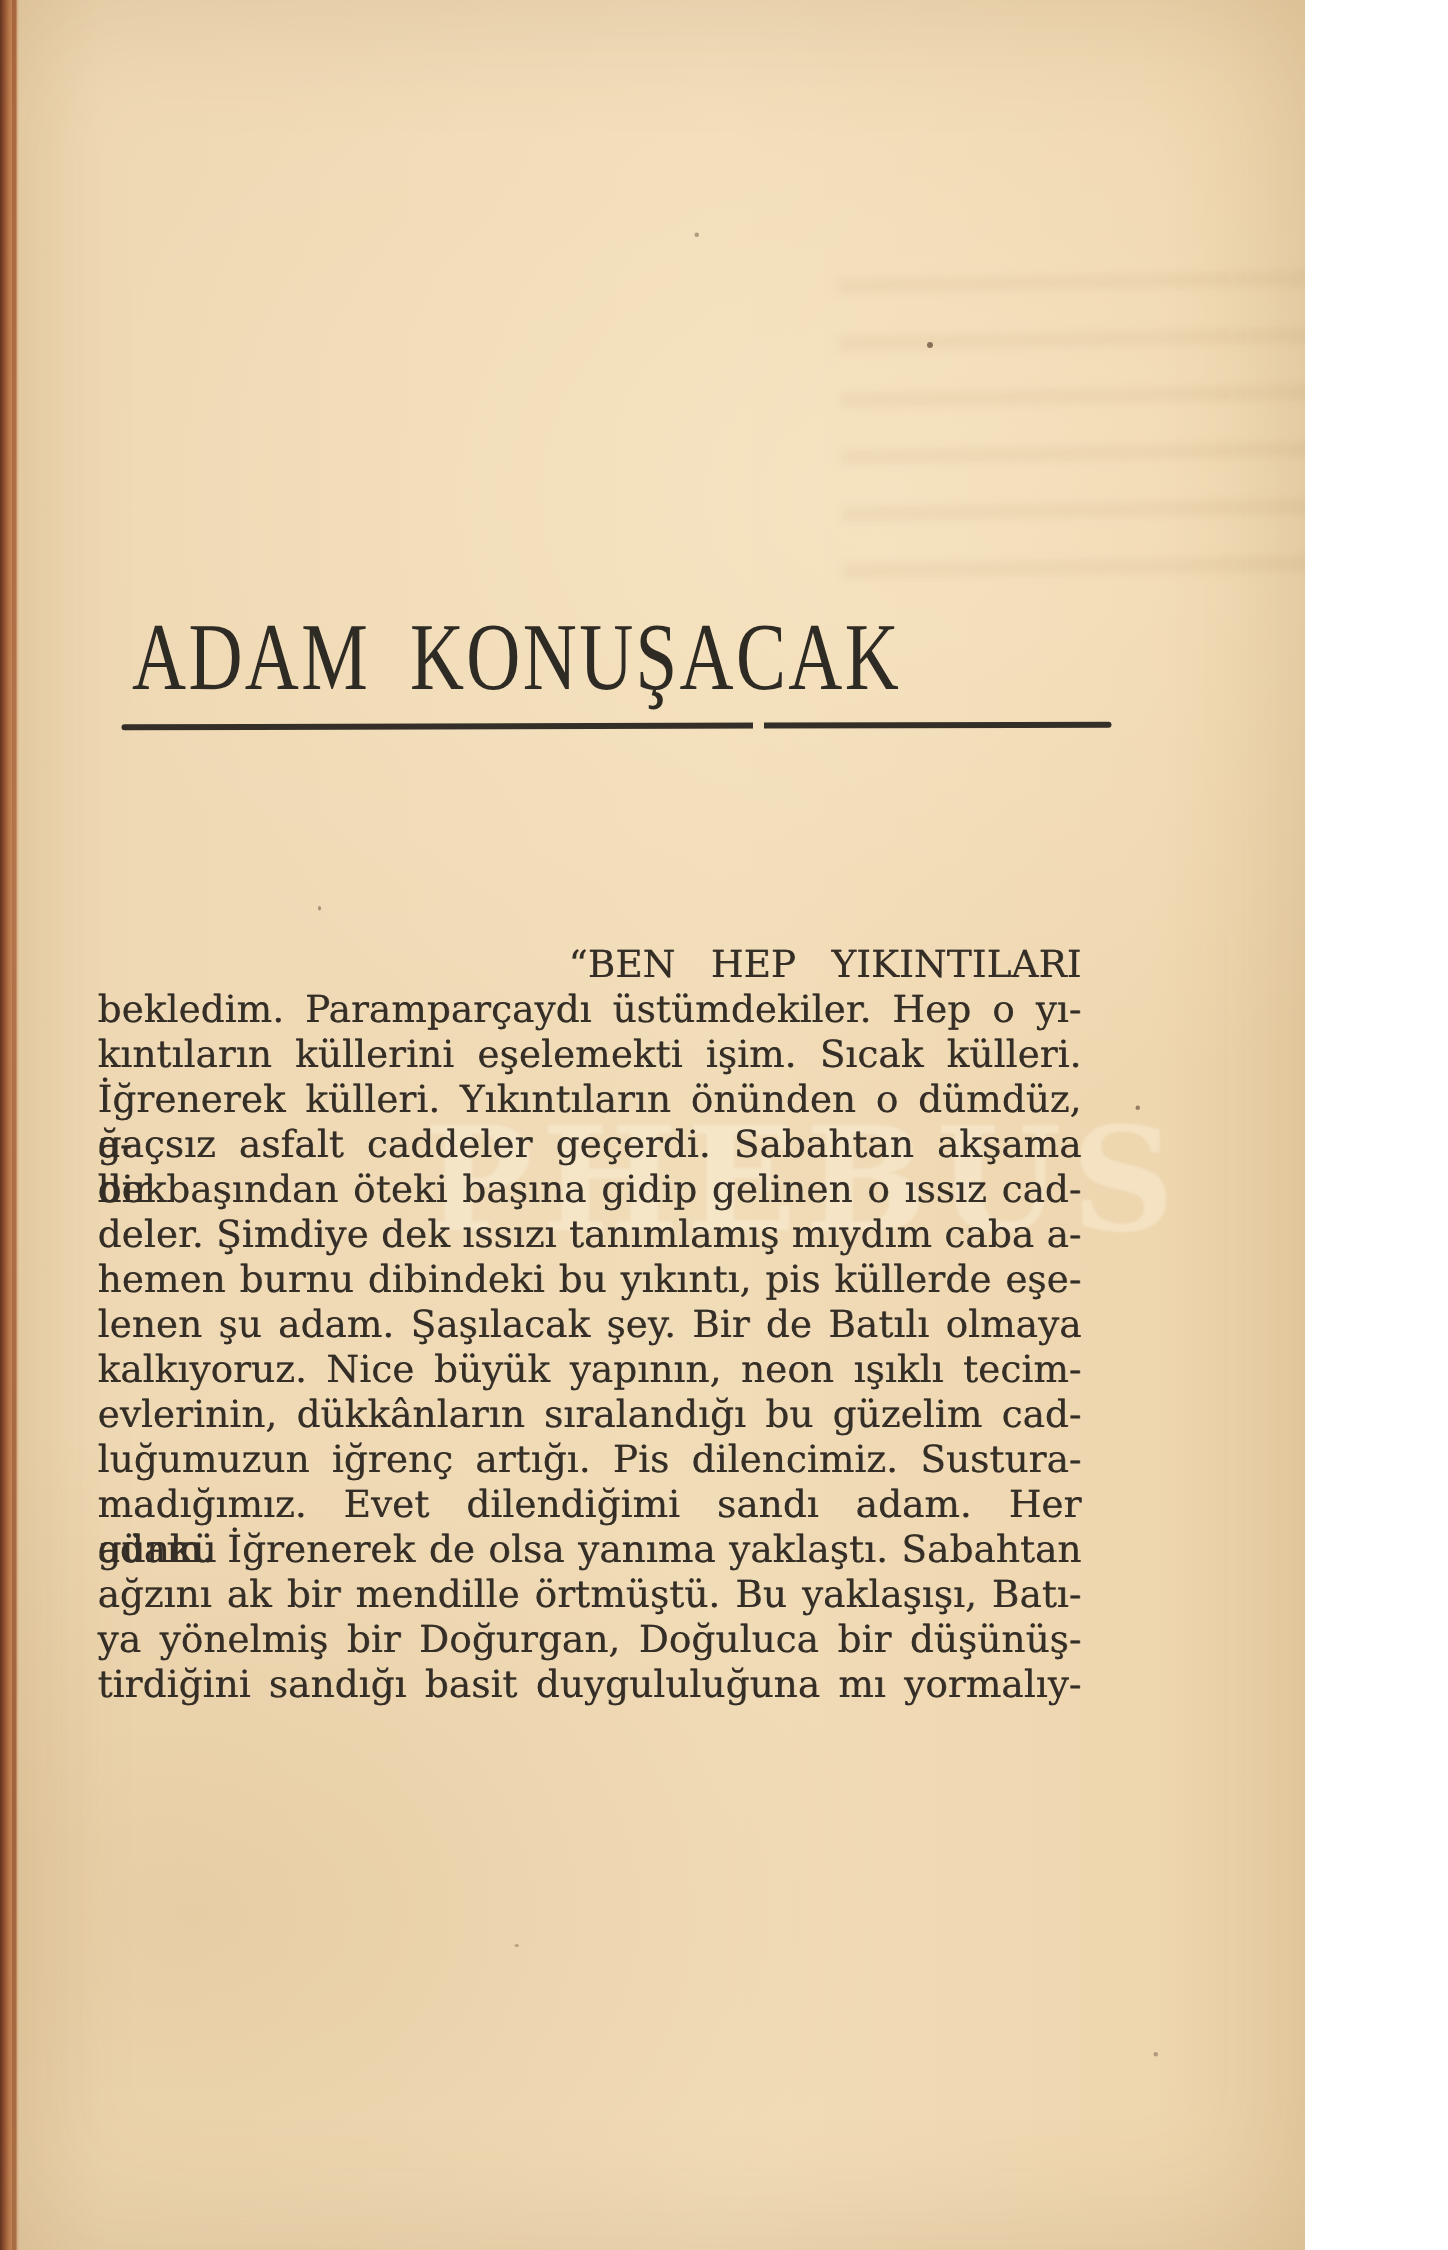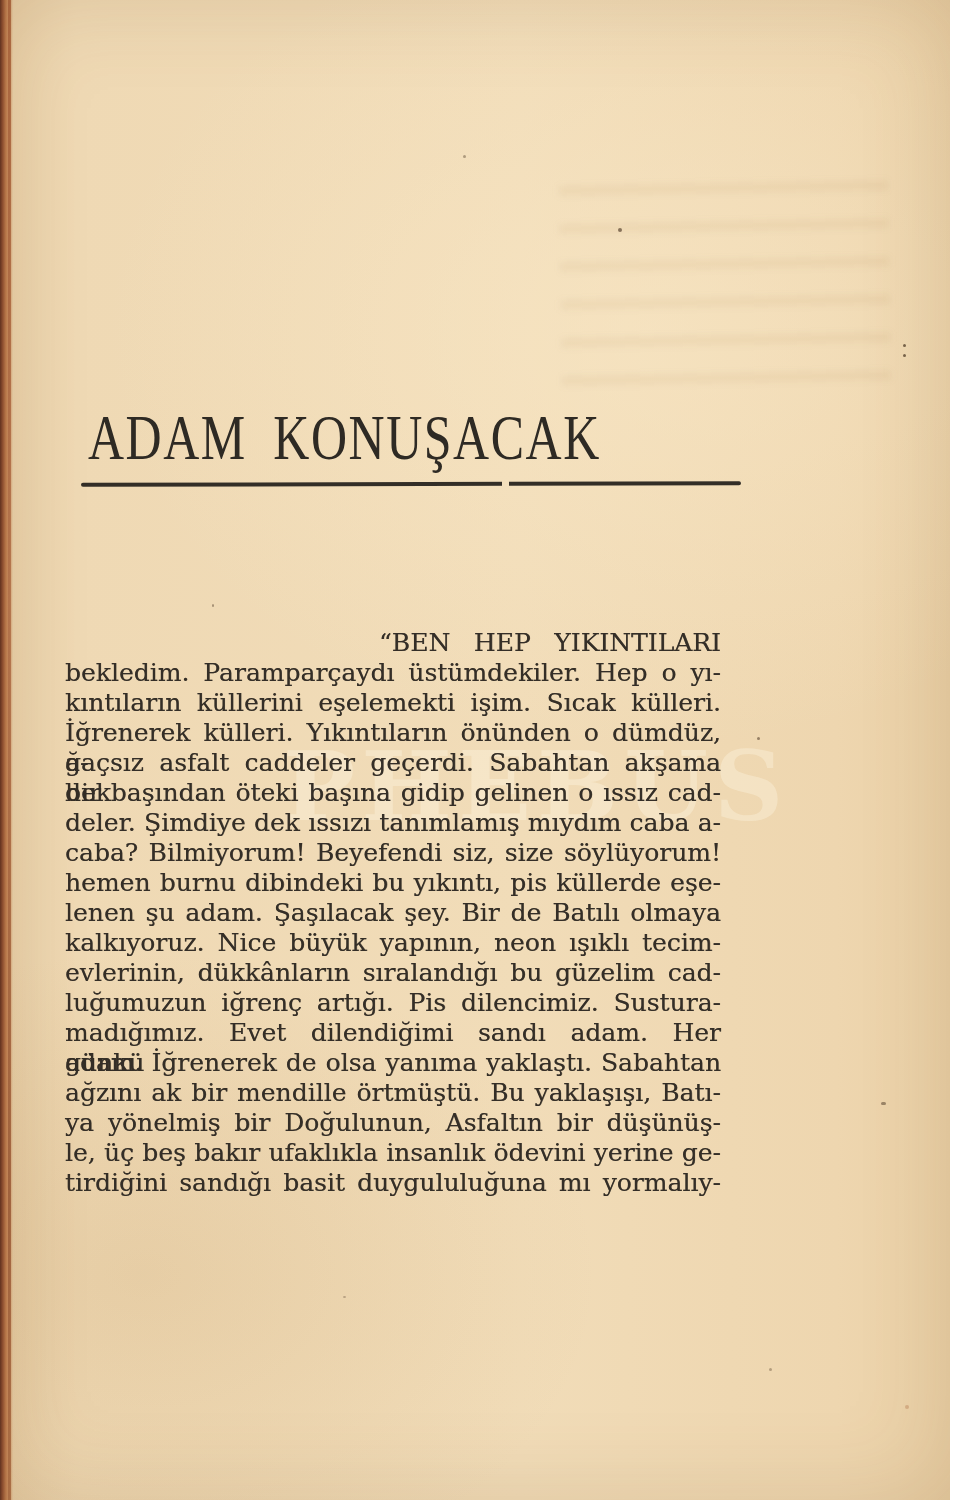--- a/index.html
+++ b/index.html
@@ -3,21 +3,21 @@
 <meta charset="utf-8">
 <style>
   html, body { margin: 0; padding: 0; }
   body {
     width: 965px; height: 1500px;
     font-family: "DejaVu Serif", serif;
     overflow: hidden;
   }
   .page {
     position: relative;
-    width: 950px; height: 1500px;
+    width: 870px; height: 1500px;
     background:
       radial-gradient(ellipse 900px 700px at 68% 22%, rgba(250,233,200,0.55), rgba(250,233,200,0) 60%),
       radial-gradient(ellipse 700px 500px at 15% 85%, rgba(190,150,95,0.18), rgba(190,150,95,0) 65%),
       linear-gradient(to right, #e9d0a8 0%, #efd9b4 8%, #f1dcb8 55%, #eed6af 88%, #ead0a6 100%);
     overflow: hidden;
   }
   .page::after { 
     content: "";
     position: absolute; inset: 0;
     box-shadow: inset 0 0 90px rgba(130,90,45,0.18);
@@ -117,31 +117,29 @@
 
   <div class="body-text">
     <div class="opening-line">“BEN HEP YIKINTILARI</div>
     <div>
         <div class="line">bekledim. Paramparçaydı üstümdekiler. Hep o yı-</div>
         <div class="line">kıntıların küllerini eşelemekti işim. Sıcak külleri.</div>
         <div class="line">İğrenerek külleri. Yıkıntıların önünden o dümdüz, a-</div>
         <div class="line">ğaçsız asfalt caddeler geçerdi. Sabahtan akşama dek</div>
         <div class="line">bir başından öteki başına gidip gelinen o ıssız cad-</div>
         <div class="line">deler. Şimdiye dek ıssızı tanımlamış mıydım caba a-</div>
-        <div class="line">caba? Bilmiyorum! Beyefendi siz, size söylüyorum!</div>
         <div class="line">hemen burnu dibindeki bu yıkıntı, pis küllerde eşe-</div>
         <div class="line">lenen şu adam. Şaşılacak şey. Bir de Batılı olmaya</div>
         <div class="line">kalkıyoruz. Nice büyük yapının, neon ışıklı tecim-</div>
         <div class="line">evlerinin, dükkânların sıralandığı bu güzelim cad-</div>
         <div class="line">luğumuzun iğrenç artığı. Pis dilencimiz. Sustura-</div>
         <div class="line">madığımız. Evet dilendiğimi sandı adam. Her günkü</div>
         <div class="line">adam. İğrenerek de olsa yanıma yaklaştı. Sabahtan</div>
         <div class="line">ağzını ak bir mendille örtmüştü. Bu yaklaşışı, Batı-</div>
-        <div class="line">ya yönelmiş bir Doğulunun, Asfaltın bir düşünüş-</div>
-        <div class="line">le, üç beş bakır ufaklıkla insanlık ödevini yerine ge-</div>
+        <div class="line">ya yönelmiş bir Doğurgan, Doğuluca bir düşünüş-</div>
         <div class="line">tirdiğini sandığı basit duygululuğuna mı yormalıy-</div>
       </div>
   </div>
 
   <div class="speck s1"></div>
   <div class="speck s2"></div>
   <div class="speck s3"></div>
   <div class="speck s4"></div>
   <div class="speck s5"></div>
   <div class="speck s6"></div>

